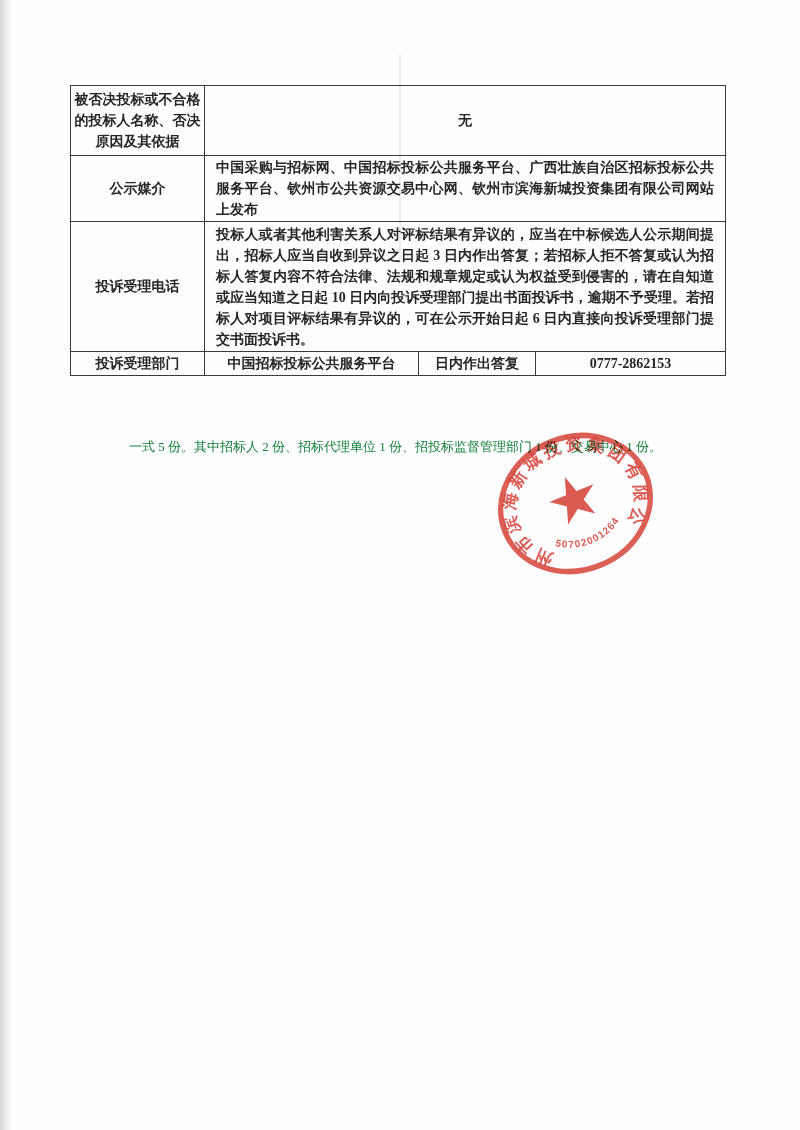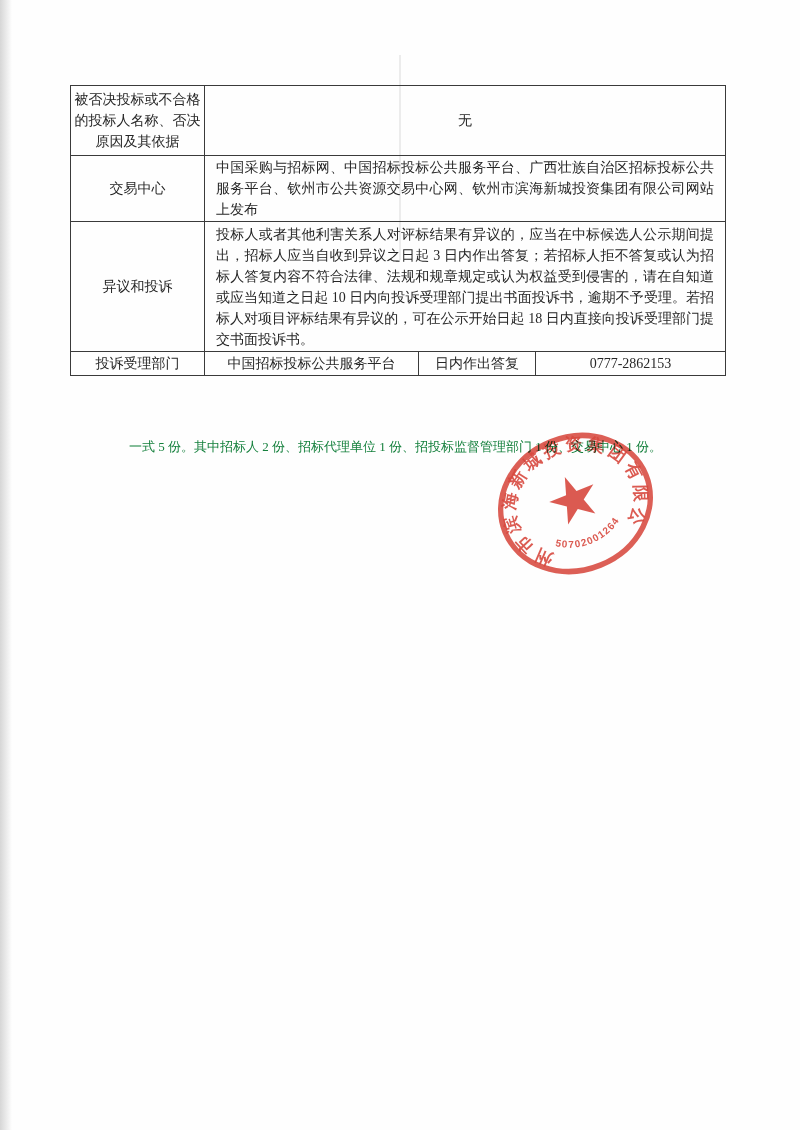--- a/index.html
+++ b/index.html
@@ -26,20 +26,21 @@
     width:655px;
     border-collapse:collapse;
     table-layout:fixed;
     font-size:14px;
     color:#262626;
   }
   .doc-table td{
     border:1.5px solid #3a3a3a;
     vertical-align:middle;
     overflow:hidden;
+    font-weight:bold;
   }
   td.label-cell{
     text-align:center;
     line-height:21px;
     padding:1px 2px;
   }
   td.value-center{
     text-align:center;
     line-height:20px;
     padding:0 6px;
@@ -97,26 +98,26 @@
       <col style="width:214px">
       <col style="width:117px">
       <col style="width:190px">
     </colgroup>
     <tbody>
       <tr style="height:70px">
         <td class="label-cell">被否决投标或不合格的投标人名称、否决原因及其依据</td>
         <td class="value-center" colspan="3">无</td>
       </tr>
       <tr style="height:64px">
-        <td class="label-cell">交易中心</td>
+        <td class="label-cell">公示媒介</td>
         <td class="value-text" colspan="3">中国采购与招标网、中国招标投标公共服务平台、广西壮族自治区招标投标公共服务平台、钦州市公共资源交易中心网、钦州市滨海新城投资集团有限公司网站上发布</td>
       </tr>
       <tr style="height:130px">
-        <td class="label-cell">异议和投诉</td>
-        <td class="value-text" colspan="3">投标人或者其他利害关系人对评标结果有异议的，应当在中标候选人公示期间提出，招标人应当自收到异议之日起 3 日内作出答复；若招标人拒不答复或认为招标人答复内容不符合法律、法规和规章规定或认为权益受到侵害的，请在自知道或应当知道之日起 10 日内向投诉受理部门提出书面投诉书，逾期不予受理。若招标人对项目评标结果有异议的，可在公示开始日起 18 日内直接向投诉受理部门提交书面投诉书。</td>
+        <td class="label-cell">投诉受理电话</td>
+        <td class="value-text" colspan="3">投标人或者其他利害关系人对评标结果有异议的，应当在中标候选人公示期间提出，招标人应当自收到异议之日起 3 日内作出答复；若招标人拒不答复或认为招标人答复内容不符合法律、法规和规章规定或认为权益受到侵害的，请在自知道或应当知道之日起 10 日内向投诉受理部门提出书面投诉书，逾期不予受理。若招标人对项目评标结果有异议的，可在公示开始日起 6 日内直接向投诉受理部门提交书面投诉书。</td>
       </tr>
       <tr style="height:24px">
         <td class="footer-cell">投诉受理部门</td>
         <td class="footer-cell">中国招标投标公共服务平台</td>
         <td class="footer-cell">日内作出答复</td>
         <td class="footer-cell">0777-2862153</td>
       </tr>
     </tbody>
   </table>
 

